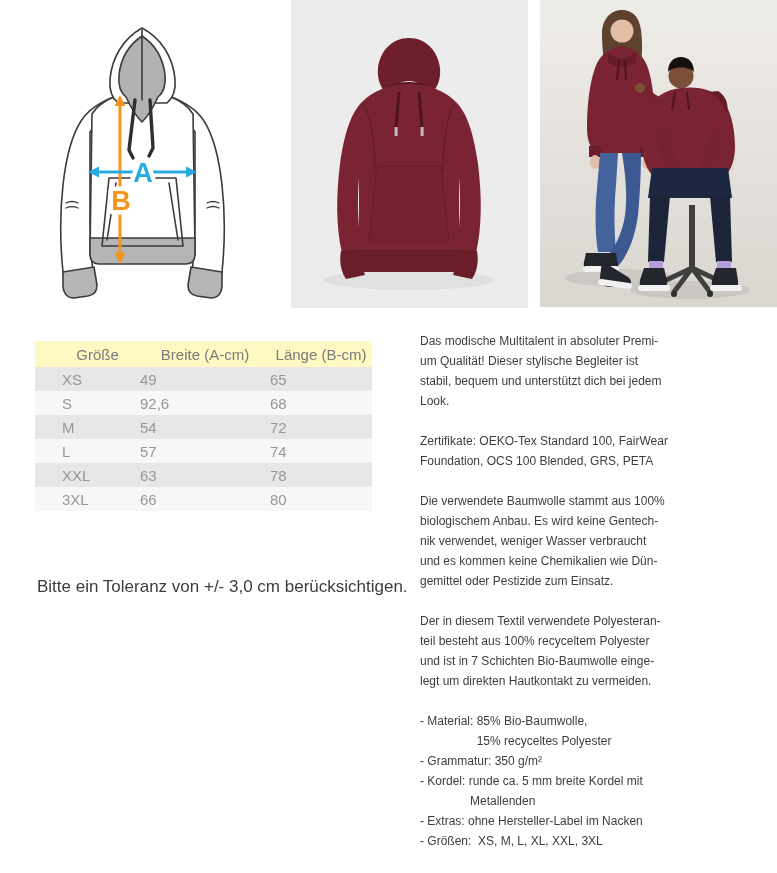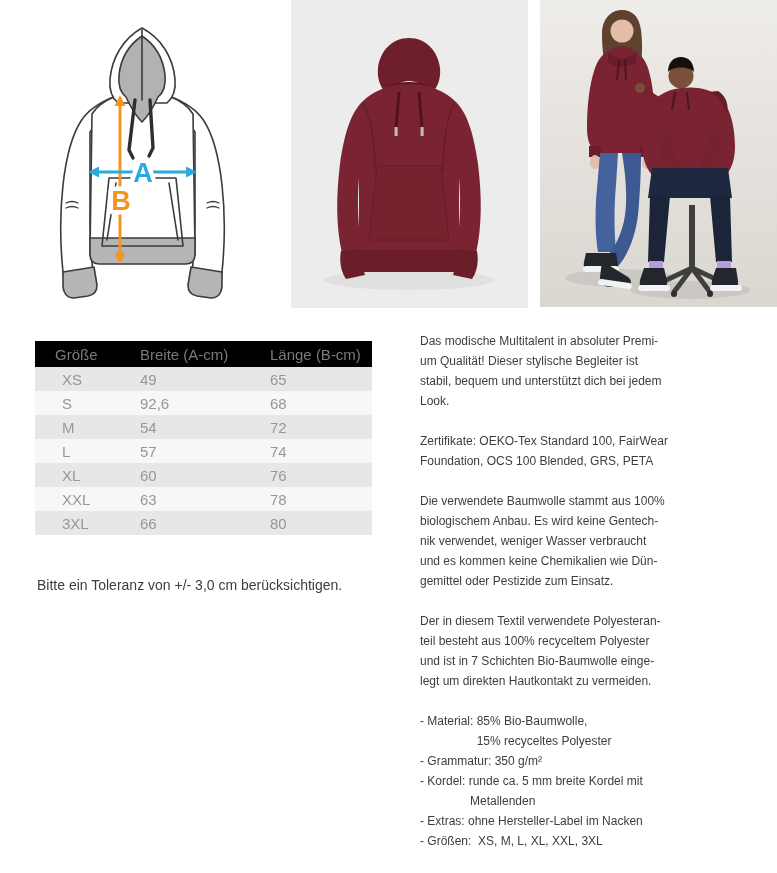--- a/index.html
+++ b/index.html
@@ -11,28 +11,28 @@
   .panel{position:absolute;top:0;}
   #panel-drawing{left:0;width:285px;height:310px;background:#ffffff;}
   #panel-product{left:291px;width:237px;height:308px;background:#ececec;}
   #panel-models{left:540px;width:237px;height:307px;background:linear-gradient(#efede9,#dad6d0);}
   .panel svg{display:block;width:100%;height:100%;}
 
   
   #size-section{position:absolute;left:35px;top:341px;width:337px;}
   table{border-collapse:collapse;width:100%;font-size:15px;table-layout:fixed;}
   col.c1{width:105px;} col.c2{width:130px;} col.c3{width:102px;}
-  th{font-weight:400;text-align:left;color:#7b7b7b;background:#000000;height:26px;padding:0 0 0 20px;}
+  th{font-weight:400;text-align:center;color:#7b7b7b;background:#fef9c3;height:26px;padding:0 0 0 20px;}
   th.vcol{padding-left:0;}
   td{color:#979797;height:24px;padding:0 0 0 27px;}
   td.vcol{padding-left:0;}
   tbody tr:nth-child(odd) td{background:#e7e7e7;}
   tbody tr:nth-child(even) td{background:#f7f7f7;}
 
-  #tolerance-note{position:absolute;left:37px;top:577px;font-size:14px;color:#3d3d3d;}
+  #tolerance-note{position:absolute;left:37px;top:577px;font-size:17px;color:#3d3d3d;}
 
   
   #description{position:absolute;left:420px;top:331px;width:352px;
     font-size:12px;line-height:20px;color:#3d3d3d;}
   #description p{margin:0 0 20px 0;white-space:pre-wrap;}
 
   text.mlabel{font-family:"Liberation Sans",sans-serif;font-weight:bold;font-size:27px;
     paint-order:stroke;stroke:#ffffff;stroke-width:9px;stroke-linejoin:round;text-anchor:middle;}
 </style>
 </head>
@@ -205,25 +205,20 @@
         </tr>
         <tr>
           <td>M</td>
           <td class="vcol">54</td>
           <td class="vcol">72</td>
         </tr>
         <tr>
           <td>L</td>
           <td class="vcol">57</td>
           <td class="vcol">74</td>
-        </tr>
-        <tr>
-          <td>XL</td>
-          <td class="vcol">60</td>
-          <td class="vcol">76</td>
         </tr>
         <tr>
           <td>XXL</td>
           <td class="vcol">63</td>
           <td class="vcol">78</td>
         </tr>
         <tr>
           <td>3XL</td>
           <td class="vcol">66</td>
           <td class="vcol">80</td>

